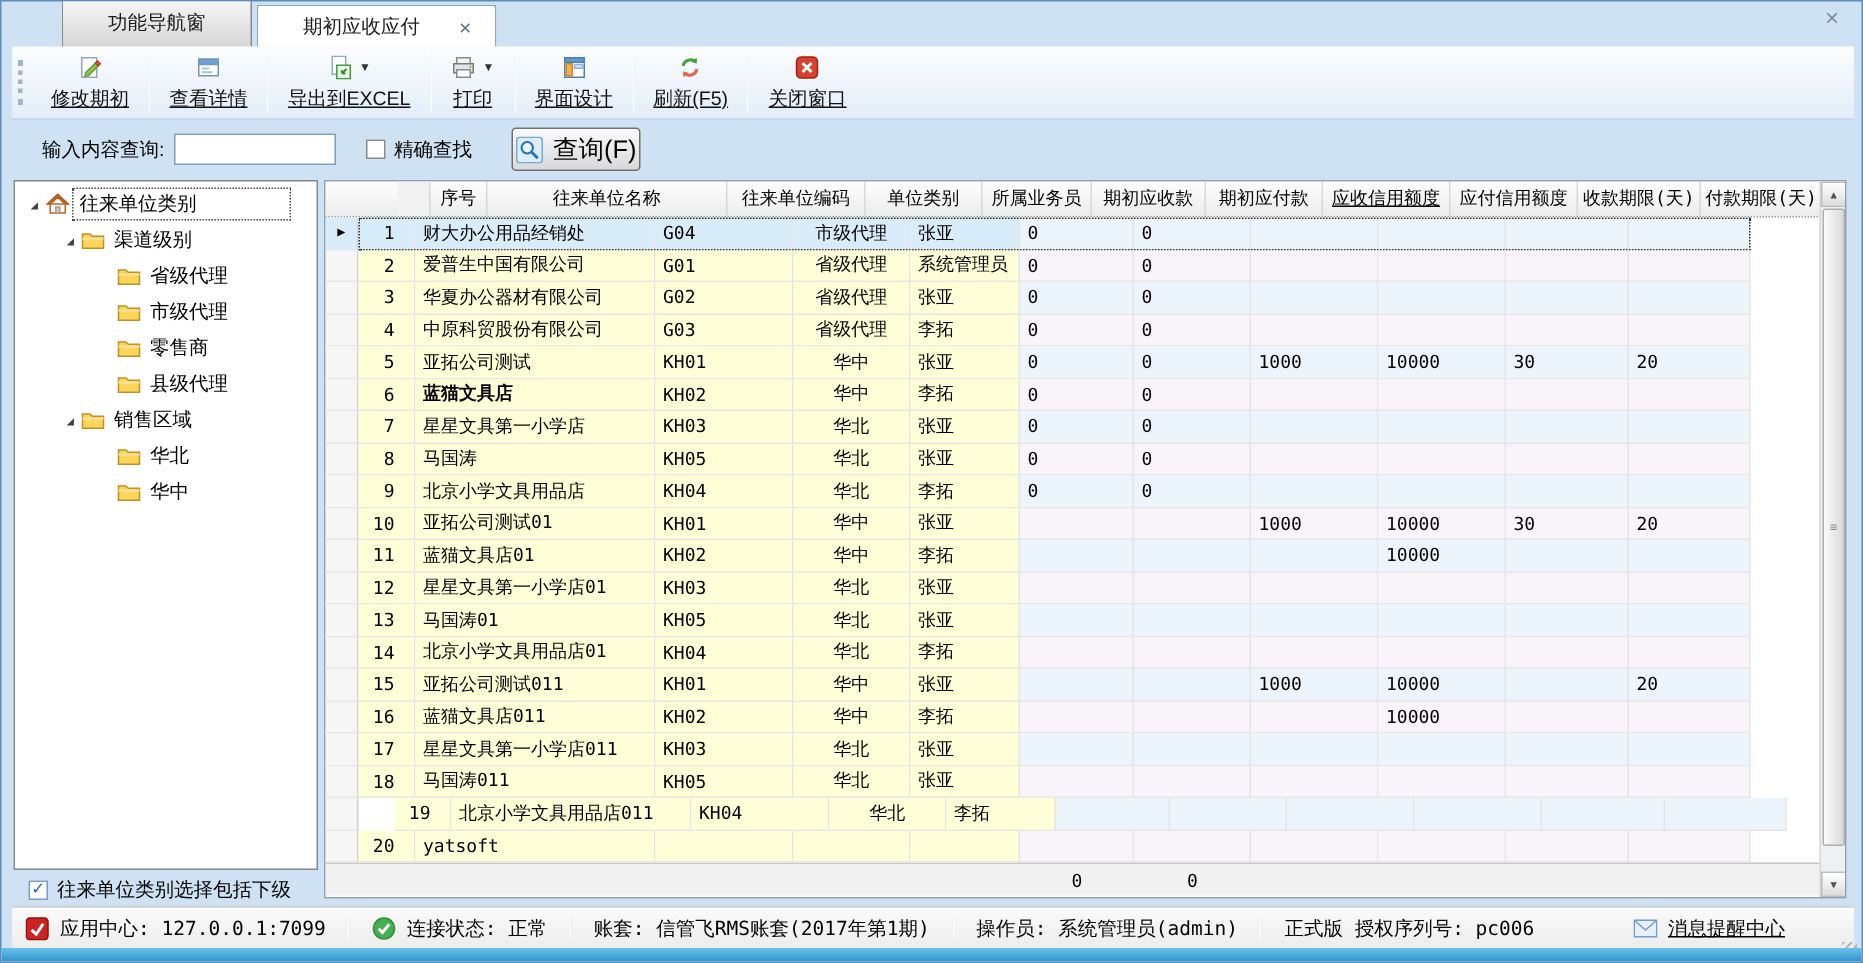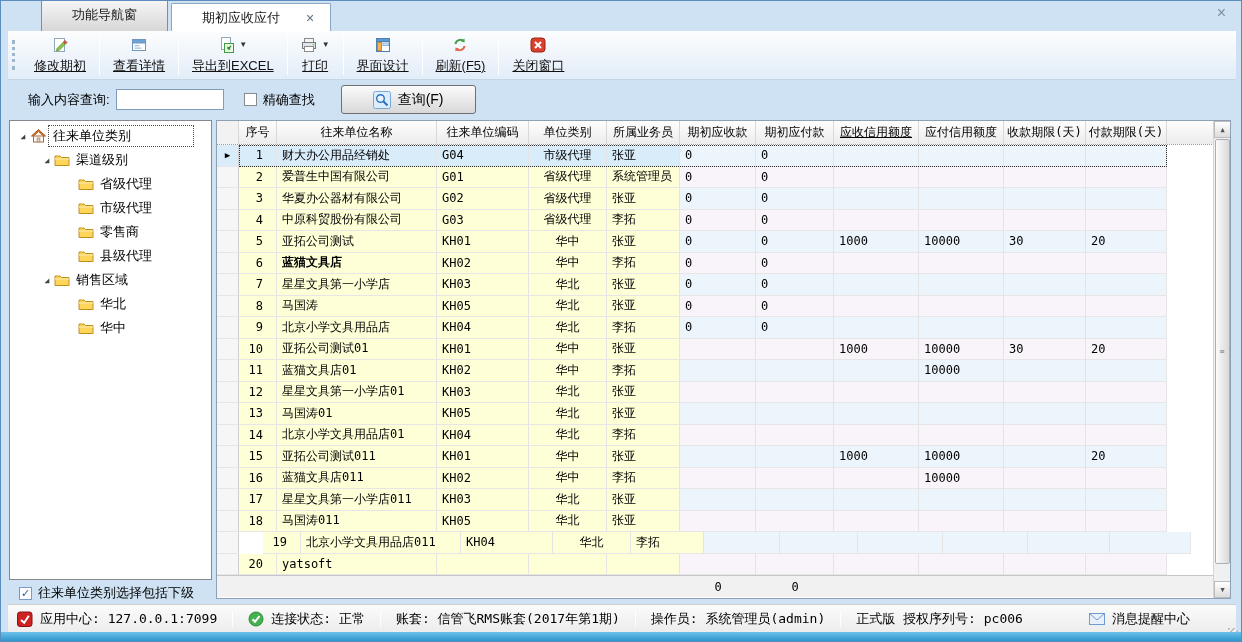--- a/index.html
+++ b/index.html
@@ -26,39 +26,39 @@
   .tsep{width:1px;height:40px;background:#ccd9e6;border-right:1px solid #fdfeff;margin:0 1px;}
   .dd{font-size:8px;color:#333;margin-left:5px;}
 
   
   .searchrow{position:absolute;left:7px;top:79px;width:1228px;height:39px;display:flex;align-items:center;font-size:13px;color:#000;}
   .searchrow .lbl{margin-left:20px;}
   .searchinput{width:108px;height:21px;border:1px solid #7f9db9;margin-left:6px;font-size:12px;padding:0 3px;outline:none;background:#fff;}
   .cbwrap{display:flex;align-items:center;margin-left:20px;gap:6px;}
   .cbbox{width:13px;height:13px;background:#fff;border:1px solid #8a8a8a;display:flex;align-items:center;justify-content:center;font-size:11px;color:#2f5fae;line-height:1;}
   .cbbox.checked{border-color:#7a9ac8;}
-  .querybtn{margin-left:26px;height:29px;padding:0 31px;display:flex;align-items:center;gap:7px;
-            background:linear-gradient(#fbfbfb,#d8d8d8);border:1px solid #707070;border-radius:3px;font-size:14px;color:#000;}
+  .querybtn{margin-left:26px;height:29px;padding:0 2px;display:flex;align-items:center;gap:7px;
+            background:linear-gradient(#fbfbfb,#d8d8d8);border:1px solid #707070;border-radius:3px;font-size:17px;color:#000;}
 
   
   .treepanel{position:absolute;left:8px;top:119px;width:203px;height:460px;background:#fff;border:1px solid #83888f;
              overflow:hidden;font-size:13px;font-family:"DejaVu Sans Mono","Liberation Sans",monospace;padding-top:3px;}
   .trow{height:24px;display:flex;align-items:center;white-space:nowrap;}
   .texp{width:14px;text-align:center;font-size:8px;color:#404040;flex:none;}
   .ticon{width:18px;flex:none;display:flex;align-items:center;}
   .tlabel{padding:1px 4px;}
   .tlabel.sel{border:1px dotted #4a4a4a;width:146px;}
 
   
   .includesub{position:absolute;left:8px;top:582px;width:210px;height:20px;display:flex;align-items:center;gap:6px;font-size:13px;padding-left:10px;color:#000;}
 
   
   .gridpanel{position:absolute;left:215px;top:119px;width:1015px;height:479px;background:#fff;border:1px solid #8ea0b4;
              overflow:hidden;font-size:12px;font-family:"DejaVu Sans Mono","Liberation Sans",monospace;}
-  .ghead{display:flex;height:24px;background:linear-gradient(#fefefe,#ececec);border-bottom:1px dotted #9a9a9a;}
+  .ghead{display:flex;height:24px;background:linear-gradient(#fefefe,#ececec);border-bottom:1px dotted #9a9a9a;padding-left:48px;}
   .hcell{border-right:1px solid #d8d8d8;display:flex;align-items:center;justify-content:center;flex:none;color:#000;white-space:nowrap;overflow:hidden;}
   .hcell.ind{background:#f2f2f2;}
   .grow{display:flex;height:21.5px;flex:none;}
   .cell{border-right:1px solid #e4e4e4;border-bottom:1px solid #e6e6e6;display:flex;align-items:center;padding:0 5px;
         flex:none;overflow:hidden;white-space:nowrap;color:#000;}
   .cell.ind{width:22px;background:#f6f6f6;border-right:1px solid #d0d0d0;justify-content:center;padding:0;font-size:9px;color:#000;}
   .rc{display:flex;}
   .cell.yellow{background:#ffffd7;}
   .grow.alt-a .cell.val{background:#edf5fc;}
   .grow.alt-b .cell.val{background:#f8f4f9;}
@@ -78,21 +78,21 @@
           border:1px solid #aeaeae;border-radius:2px;display:flex;align-items:center;justify-content:center;color:#8f8f8f;font-size:8px;}
 
   
   .statusbar{position:absolute;left:7px;top:603px;width:1228px;height:29px;display:flex;align-items:center;
              background:linear-gradient(#fbfbfb,#ececec);border-top:1px solid #cfcfcf;font-size:13px;color:#000;
              font-family:"DejaVu Sans Mono","Liberation Sans",monospace;}
   .sitem{display:flex;align-items:center;gap:7px;margin:0 15px;white-space:nowrap;}
   .sitem.first{margin-left:9px;}
   .ssep{width:1px;height:16px;background:#c4c4c4;border-right:1px solid #fff;}
   .sitem.right{margin-left:auto;margin-right:46px;}
-  .sitem.link .stext{}
+  .sitem.link .stext{text-decoration:underline;}
   .sgrip{position:absolute;right:3px;bottom:3px;width:10px;height:10px;
          background:repeating-linear-gradient(135deg,#b9b9b9 0 1.5px,transparent 1.5px 4px);}
 
   .bottomstrip{position:absolute;left:0;right:0;bottom:0;height:9px;background:linear-gradient(#6cc0ea,#2f96cd);}
   .icon{display:inline-flex;align-items:center;line-height:0;}
 </style>
 </head>
 <body>
 
 <div class="window">

